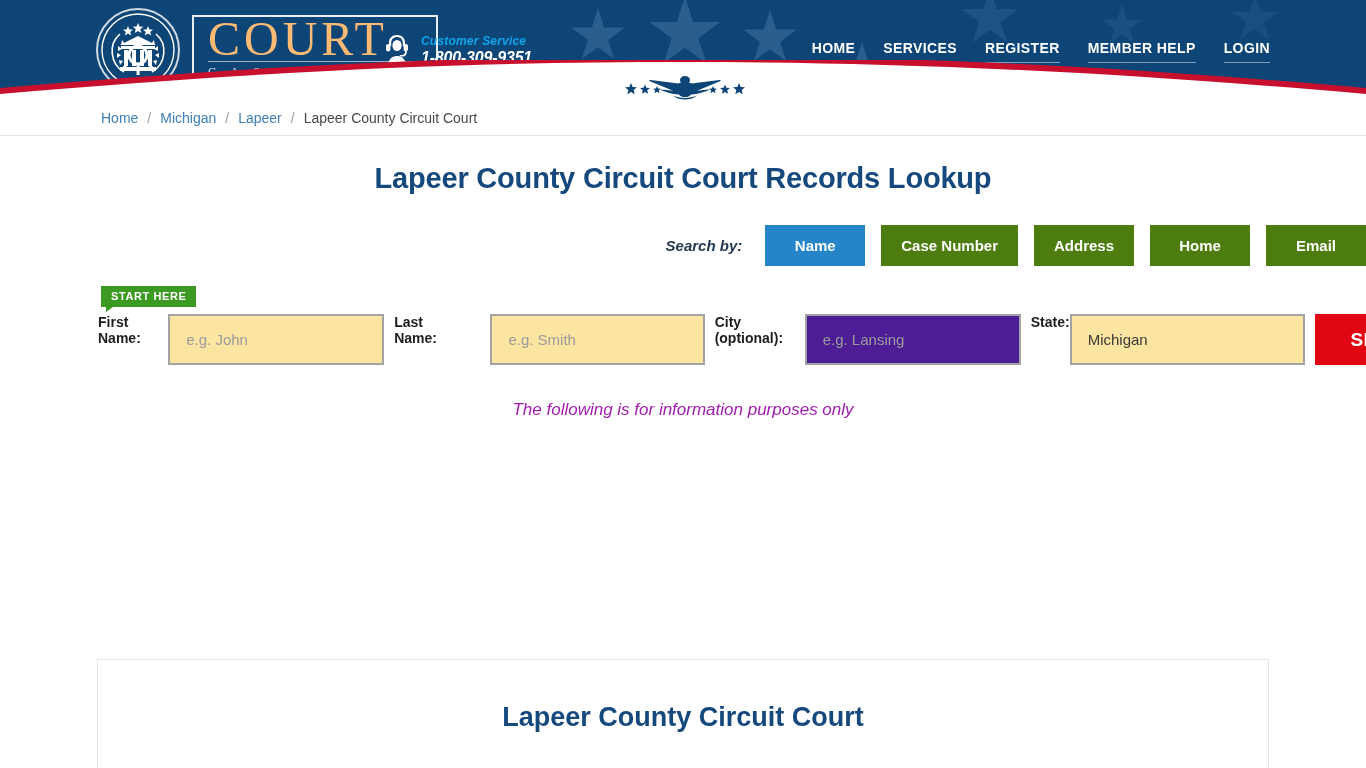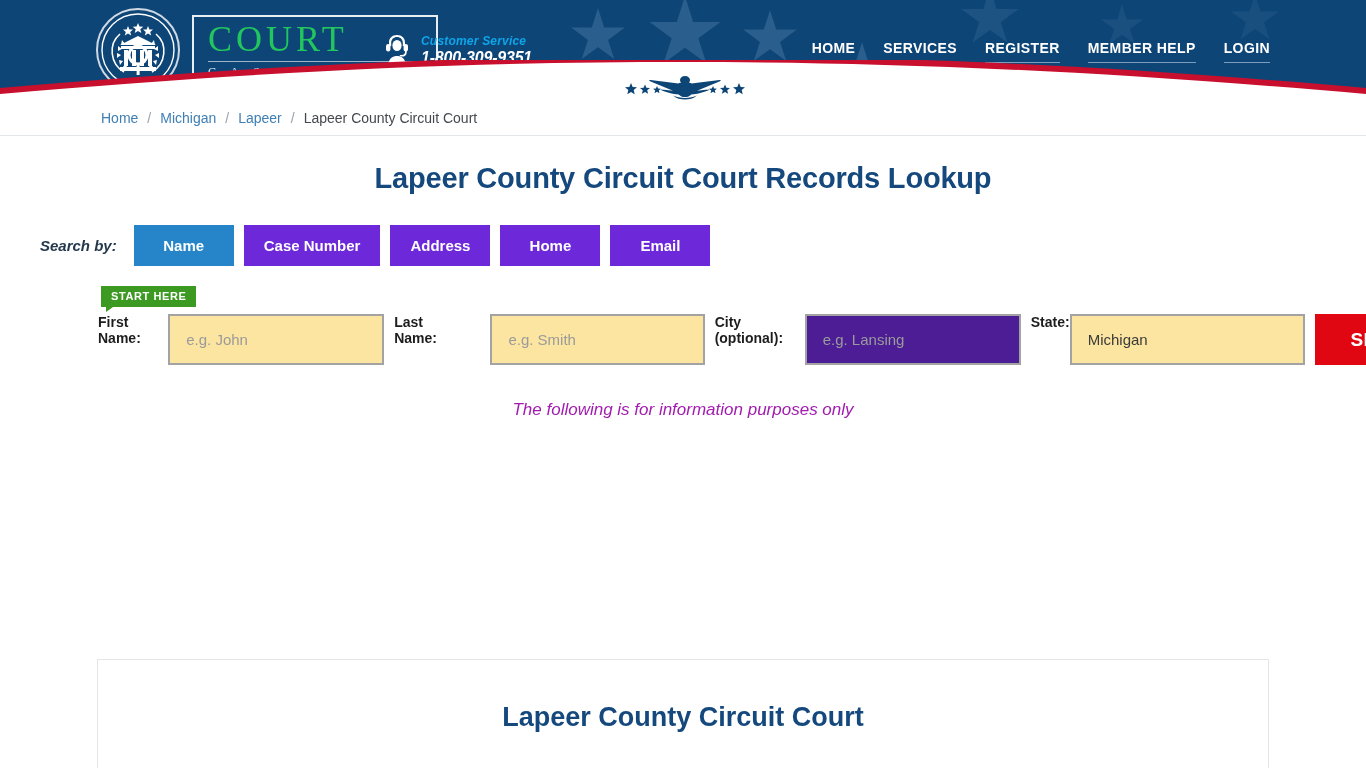--- a/index.html
+++ b/index.html
@@ -40,22 +40,22 @@
     position: relative;
     flex: 0 0 auto;
   }
   .logo-text {
     border: 2px solid #e7edf3;
     padding: 6px 14px 6px 14px;
     height: 70px;
     display: flex; flex-direction: column; justify-content: center;
   }
   .logo-court {
-    color: #22c55e; font-family: "Liberation Serif", serif;
-    font-size: 36px; line-height: 38px; letter-spacing: 4px;
+    color: #fdba74; font-family: "Liberation Serif", serif;
+    font-size: 48px; line-height: 38px; letter-spacing: 4px;
   }
   .logo-sub {
     color: #e7edf3; font-family: "Liberation Serif", serif;
     font-size: 12px; letter-spacing: 6px; text-align: center;
     border-top: 1px solid #9fb5cb; margin-top: 3px; padding-top: 3px;
   }
 
   
   .cs-wrap {
     position: absolute; left: 383px; top: 33px;
@@ -102,29 +102,29 @@
   .page-title {
     text-align: center;
     color: #15497e;
     font-size: 29px; font-weight: bold;
     letter-spacing: -.2px;
     margin-top: 26px;
   }
 
   
   .searchby {
-    display: flex; align-items: center; justify-content: flex-start;
-    gap: 10px; margin-top: 30px; padding-left: 40px;
+    display: flex; align-items: center; justify-content: flex-end;
+    gap: 16px; margin-top: 30px; padding-left: 40px;
   }
   .searchby-label {
     color: #23384d; font-size: 15px; font-weight: bold; font-style: italic;
     margin-right: 7px;
   }
   .tab {
-    background: #6d28d9; color: #ffffff;
+    background: #4d7c0f; color: #ffffff;
     font-size: 15px; font-weight: bold;
     padding: 12px 20px; min-width: 100px;
     text-align: center; cursor: pointer;
   }
   .tab.active { background: #2585c8; }
 
   
   .formwrap { position: relative; width: 1366px; }
   .start-badge {
     position: absolute; left: 101px; top: 8px;

